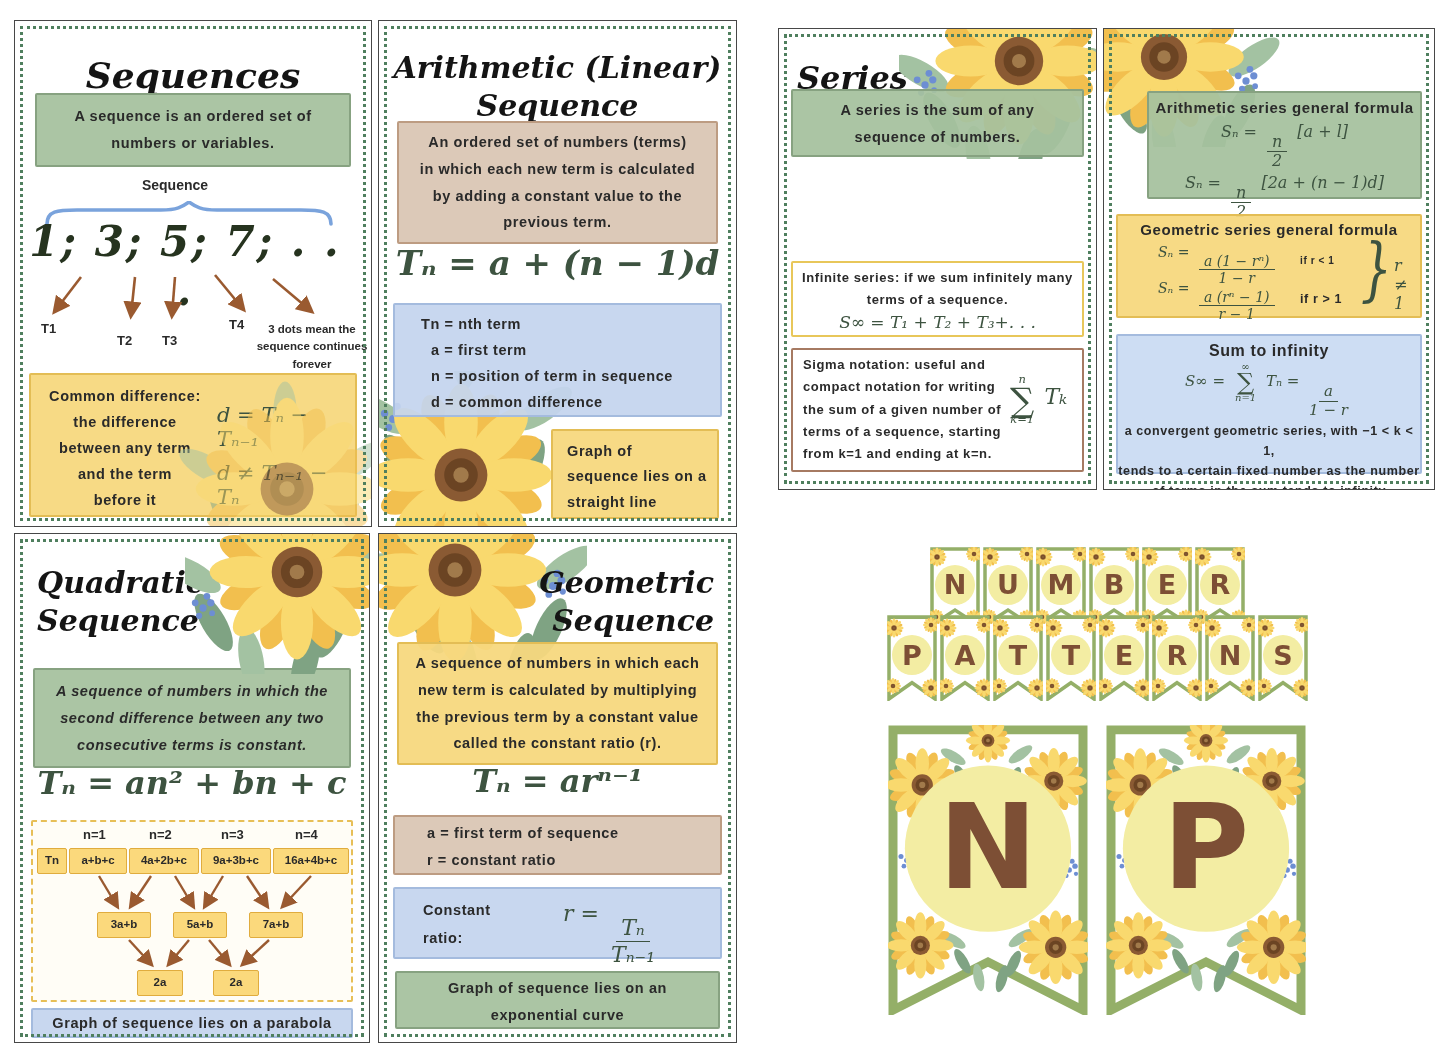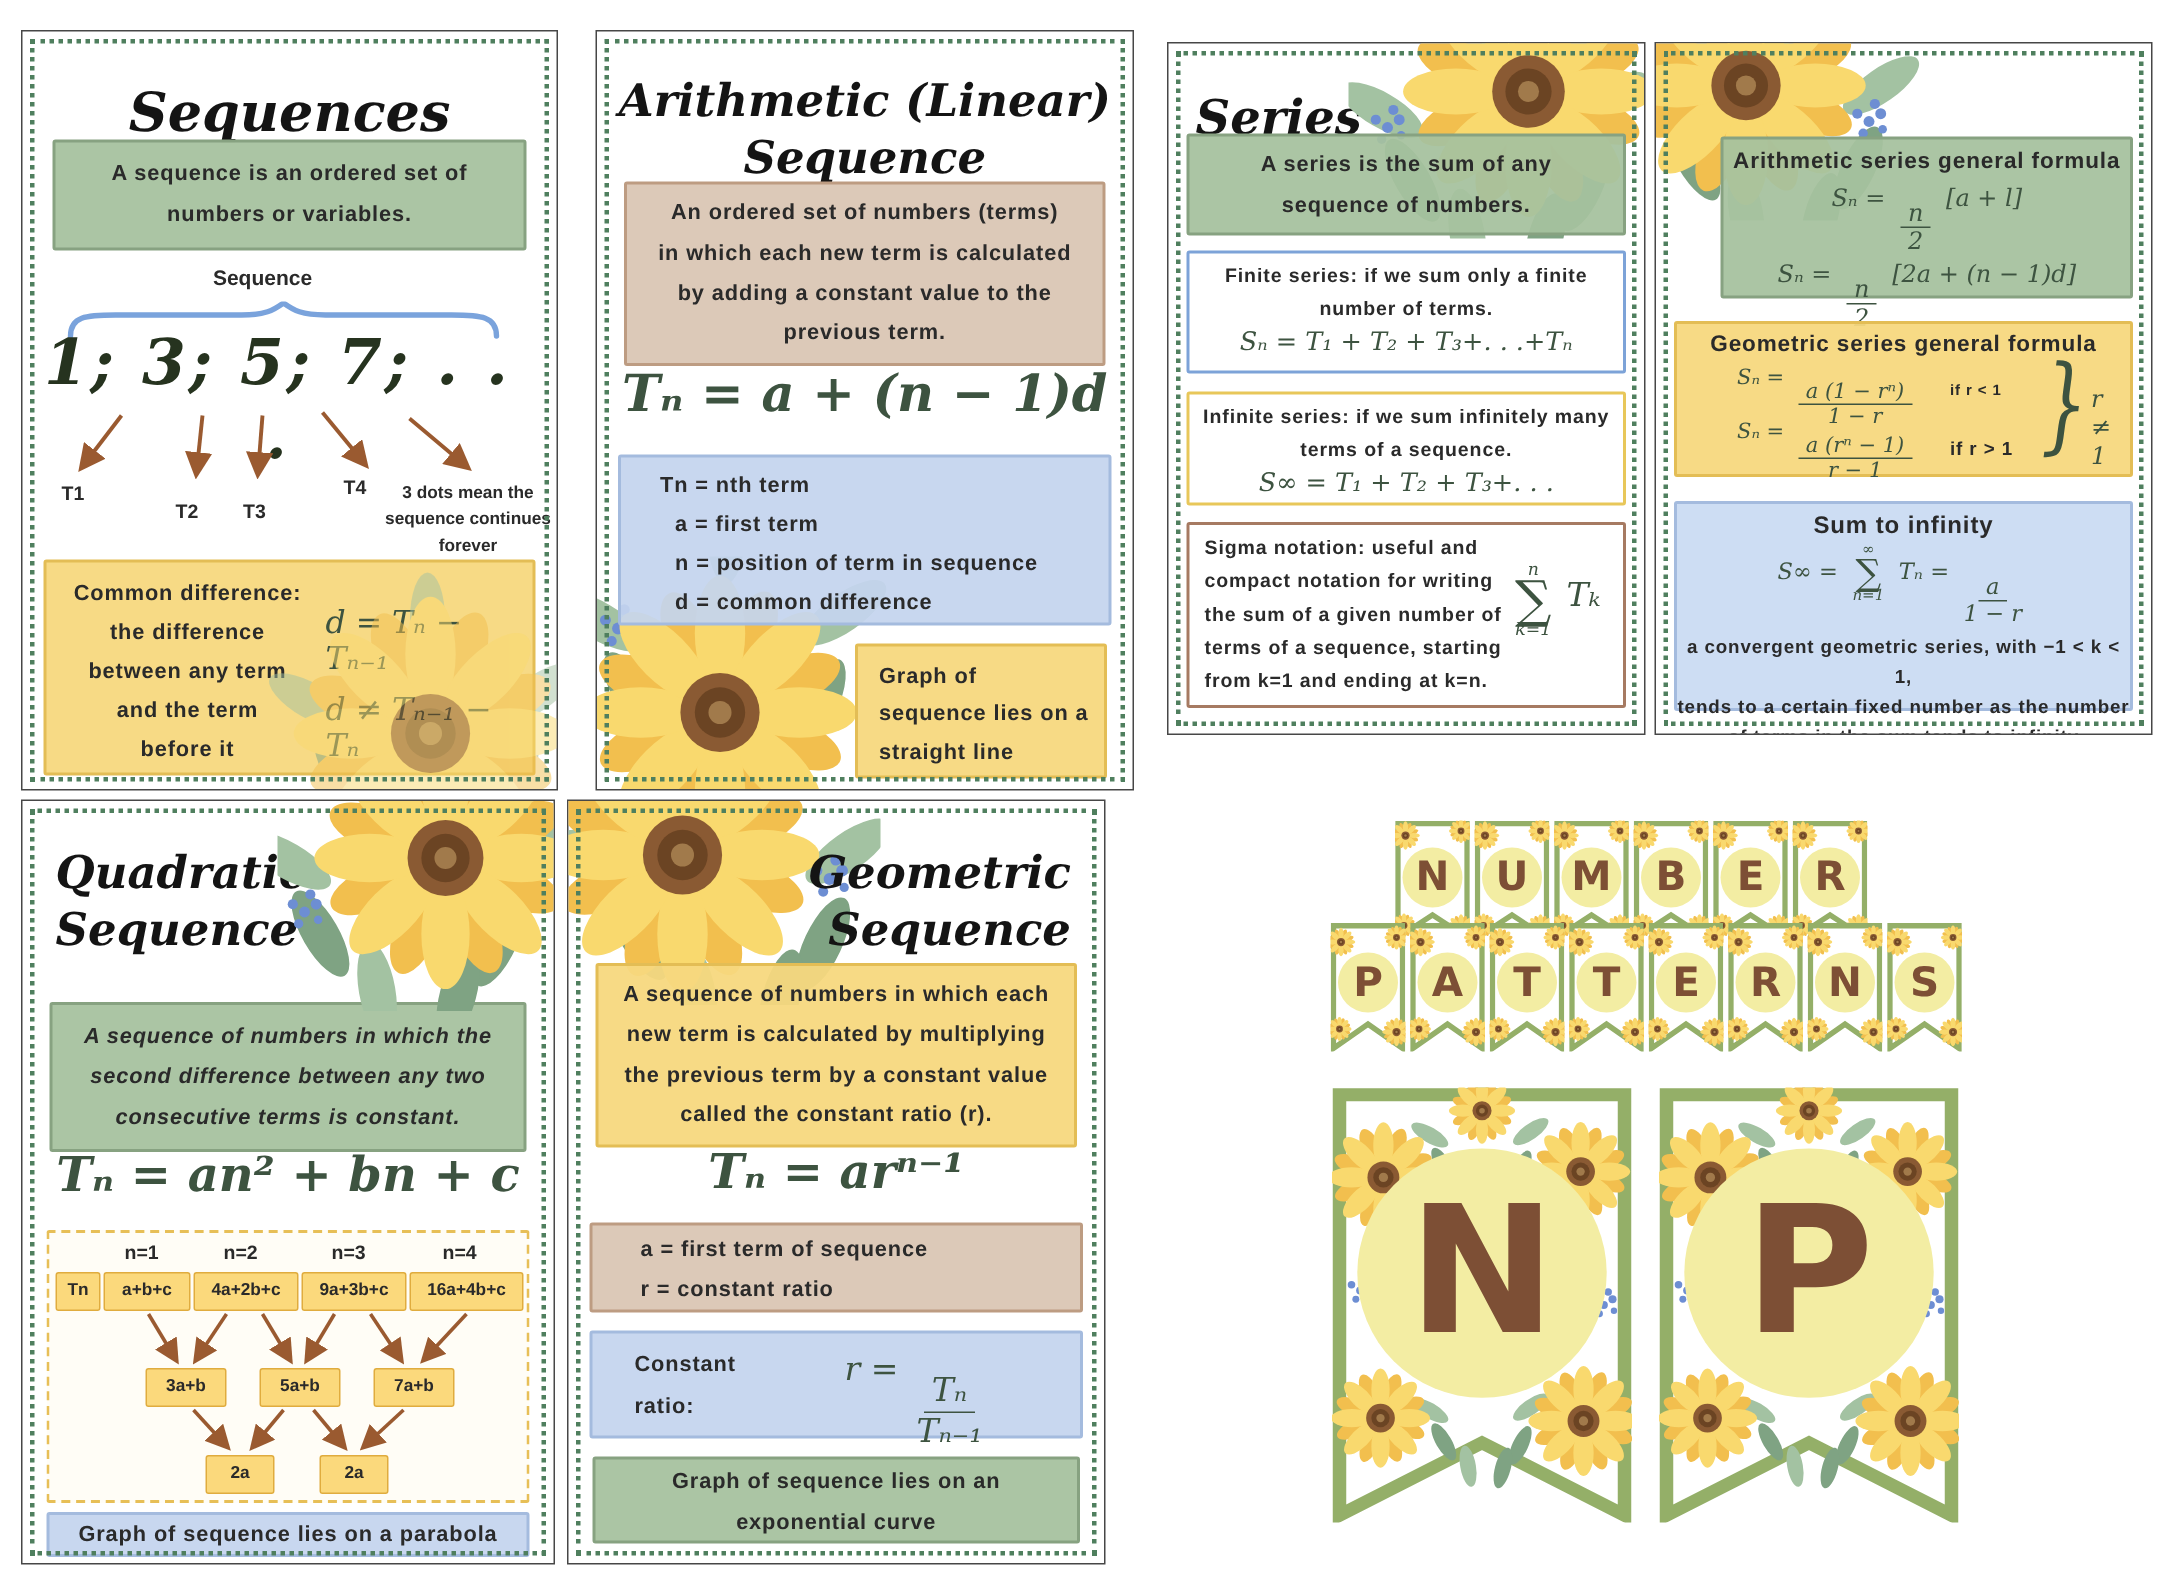--- a/index.html
+++ b/index.html
@@ -143,21 +143,21 @@
 before it</div>
       <div class="abs math" style="left:186px;top:28px;font-size:21px;">d = Tₙ − Tₙ₋₁</div>
       <div class="abs math" style="left:186px;top:86px;font-size:21px;">d ≠ Tₙ₋₁ − Tₙ</div>
     </div>
     <svg class="decor" style="left:160px;top:352px;width:212px;height:156px;opacity:0.5;" viewBox="0 0 212 156">
       <use href="#spray" transform="translate(110,110) scale(2.6)"></use>
       <use href="#sf" transform="translate(112,116) scale(2.4)"></use>
     </svg>
   </section>
 
-  <section class="card" style="left:378px;top:20px;width:359px;height:507px;margin-left:19px;">
+  <section class="card" style="left:378px;top:20px;width:359px;height:507px;">
     <div class="dotsborder"></div>
     <h1 class="script-title center abs" style="left:0;right:0;top:8px;font-size:30px;">Arithmetic (Linear)
 Sequence</h1>
     <div class="box tan-box body-txt center" style="left:18px;right:18px;top:100px;padding:6px 2px;">An ordered set of numbers (terms)
 in which each new term is calculated
 by adding a constant value to the
 previous term.</div>
     <div class="abs math center" style="left:0;right:0;top:222px;font-size:34px;font-weight:bold;">Tₙ = a + (n − 1)d</div>
     <svg class="decor" style="left:-14px;top:350px;width:230px;height:160px;" viewBox="0 0 230 160">
       <use href="#spray" transform="translate(100,60) scale(2.8)"></use>
@@ -255,25 +255,20 @@
   <section class="card" style="left:778px;top:28px;width:319px;height:462px;">
     <div class="dotsborder"></div>
     <h1 class="script-title abs" style="left:18px;top:8px;font-size:32px;">Series</h1>
     <svg class="decor" style="left:120px;top:-10px;width:200px;height:140px;" viewBox="0 0 200 140">
       <use href="#spray" transform="translate(100,70) scale(2.6)"></use>
       <use href="#berries" transform="translate(26,66) scale(1.3)"></use>
       <use href="#sf" transform="translate(120,42) scale(2.2)"></use>
     </svg>
     <div class="box green-box body-txt center" style="left:12px;right:12px;top:60px;height:68px;padding-top:6px;">A series is the sum of any
 sequence of numbers.</div>
-    <div class="box wb-blue center" style="left:12px;right:12px;top:138px;height:82px;padding-top:4px;">
-      <div class="body-txt" style="font-size:13px;line-height:1.7;">Finite series: if we sum only a finite
-number of terms.</div>
-      <div class="math" style="font-size:17px;margin-top:1px;">Sₙ = T₁ + T₂ + T₃+. . .+Tₙ</div>
-    </div>
     <div class="box wb-yellow center" style="left:12px;right:12px;top:232px;height:76px;padding-top:4px;">
       <div class="body-txt" style="font-size:13px;line-height:1.7;">Infinite series: if we sum infinitely many
 terms of a sequence.</div>
       <div class="math" style="font-size:17px;margin-top:1px;">S∞ = T₁ + T₂ + T₃+. . .</div>
     </div>
     <div class="box wb-brown" style="left:12px;right:12px;top:319px;height:124px;">
       <div class="abs body-txt" style="left:10px;top:4px;width:200px;font-size:13px;line-height:1.72;">Sigma notation: useful and
 compact notation for writing
 the sum of a given number of
 terms of a sequence, starting

